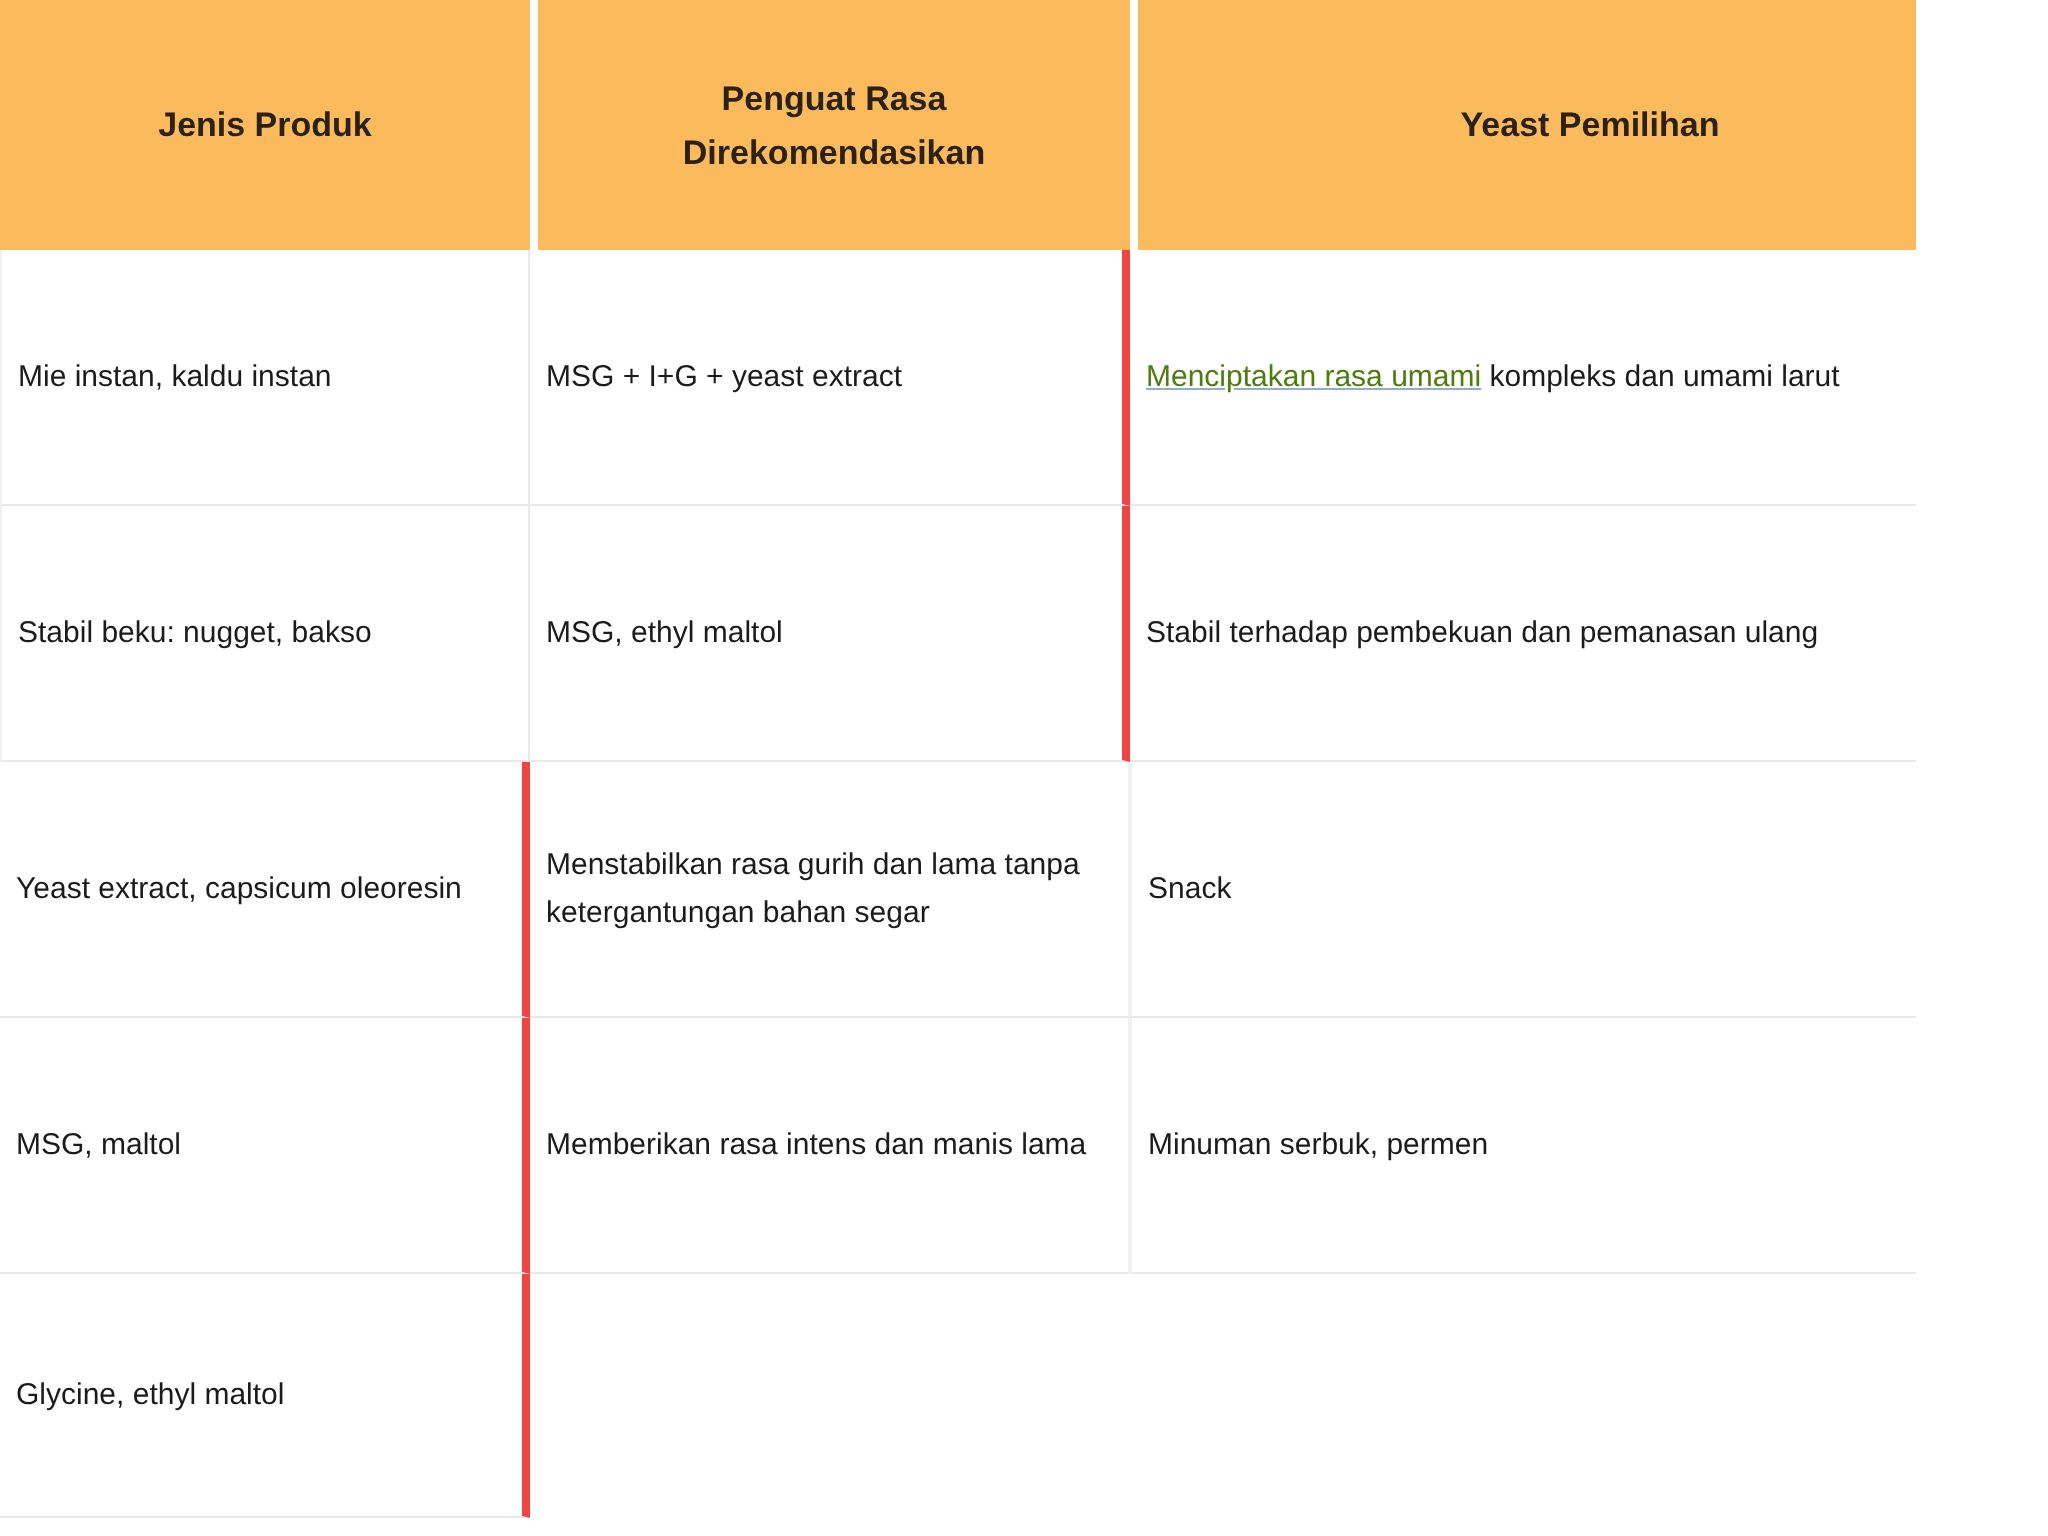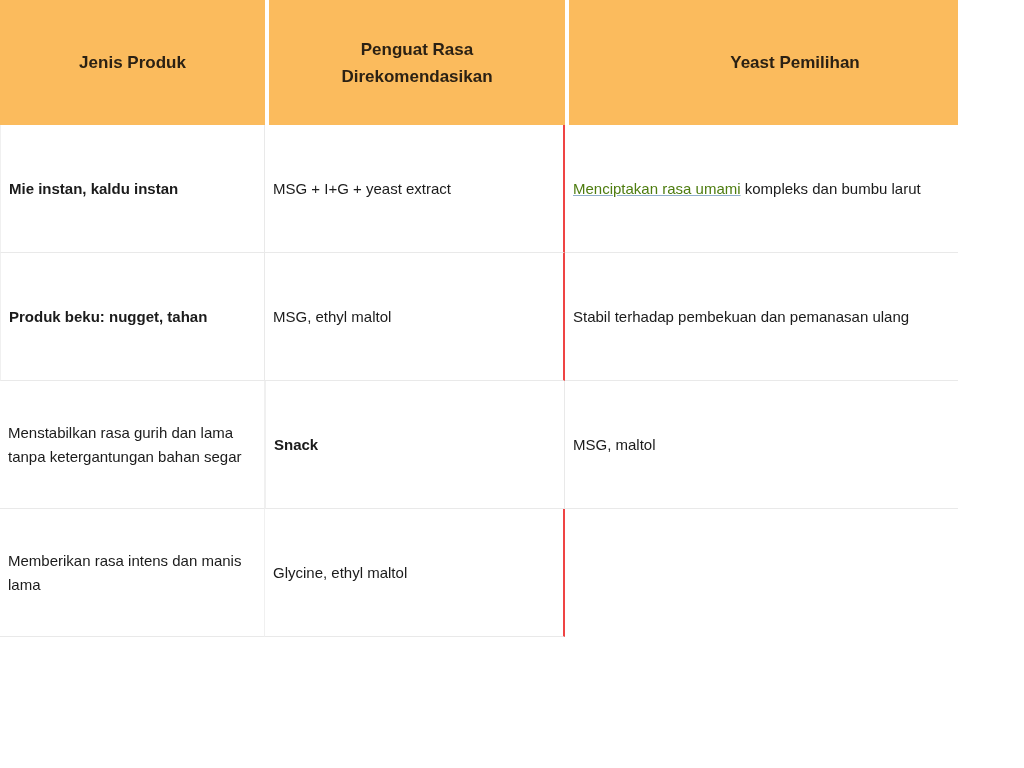--- a/index.html
+++ b/index.html
@@ -51,24 +51,23 @@
     border-bottom: 1px solid #E9E9E9;
     font-size: 15px;
     line-height: 24px;
     color: #1B1B1B;
     padding: 0 12px 0 8px;
     background: #ffffff;
   }
   .td.col-1 {
     border-left: 1px solid #F0F0F0;
     border-right: 1px solid #E9E9E9;
-    font-weight: bold;
   }
   .td.col-2 {
-    border-right: 2px solid #ef4444;
+    border-right: 4px solid #ef4444;
   }
   .td.col-3 {
     border-right: 1px solid #F0F0F0;
   }
   .td a {
     color: #4d7c0f;
     text-decoration: underline;
     text-decoration-color: #8FAECB;
     cursor: pointer;
   }
@@ -89,45 +88,51 @@
       <span>Yeast Pemilihan</span>
     </div>
 
     <div class="td col-1">
       <span>Mie instan, kaldu instan</span>
     </div>
     <div class="td col-2">
       <span>MSG + I+G + yeast extract</span>
     </div>
     <div class="td col-3">
-      <span><a>Menciptakan rasa umami</a><span> kompleks dan bumbu larut</span></span>
+      <span><a>Menciptakan rasa umami</a><span> kompleks dan umami larut</span></span>
     </div>
 
     <div class="td col-1">
-      <span>Produk beku: nugget, tahan</span>
+      <span>Stabil beku: nugget, bakso</span>
     </div>
     <div class="td col-2">
       <span>MSG, ethyl maltol</span>
     </div>
     <div class="td col-3">
       <span>Stabil terhadap pembekuan dan pemanasan ulang</span>
     </div>
 
+    <div class="td col-2">
+      <span>Yeast extract, capsicum oleoresin</span>
+    </div>
     <div class="td col-3">
       <span>Menstabilkan rasa gurih dan lama tanpa ketergantungan bahan segar</span>
     </div>
 
     <div class="td col-1">
       <span>Snack</span>
     </div>
     <div class="td col-2">
       <span>MSG, maltol</span>
     </div>
     <div class="td col-3">
       <span>Memberikan rasa intens dan manis lama</span>
     </div>
 
+    <div class="td col-1">
+      <span>Minuman serbuk, permen</span>
+    </div>
     <div class="td col-2">
       <span>Glycine, ethyl maltol</span>
     </div>
 
   </div>
 </div>
 
 </body></html>

